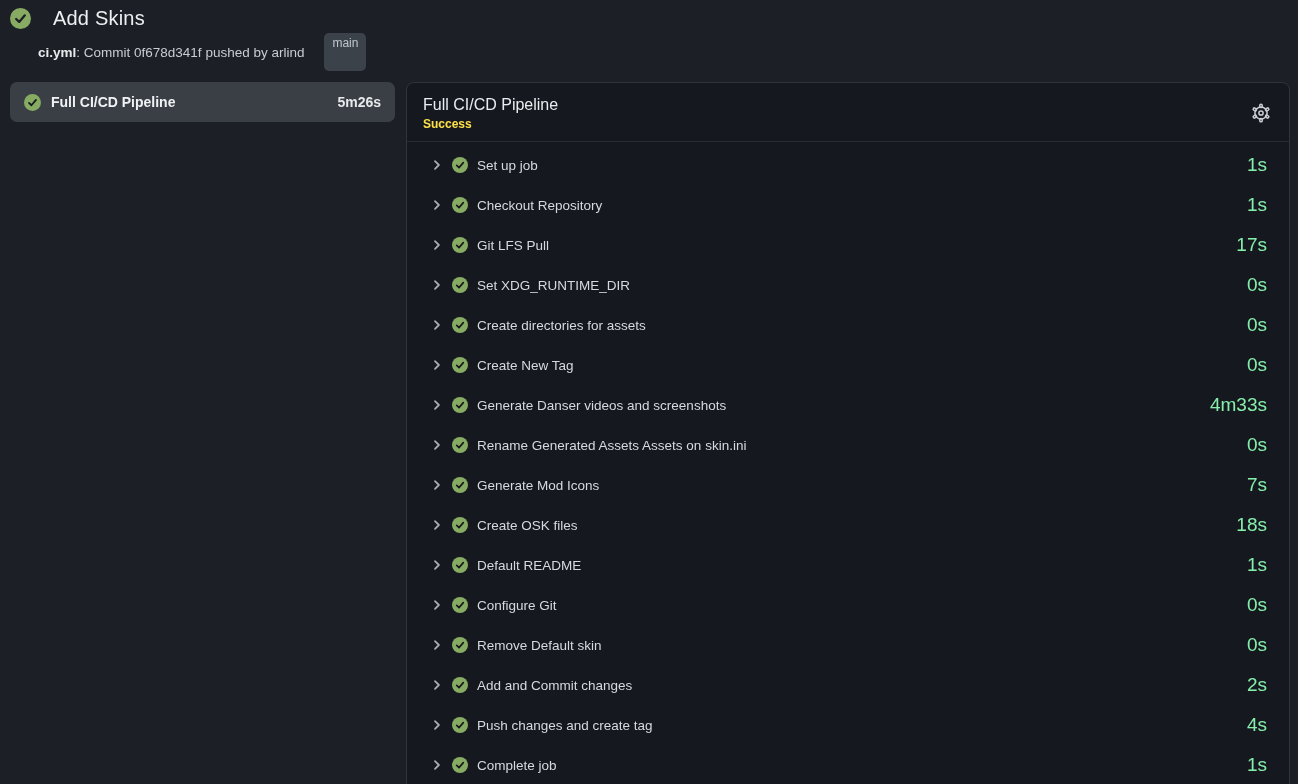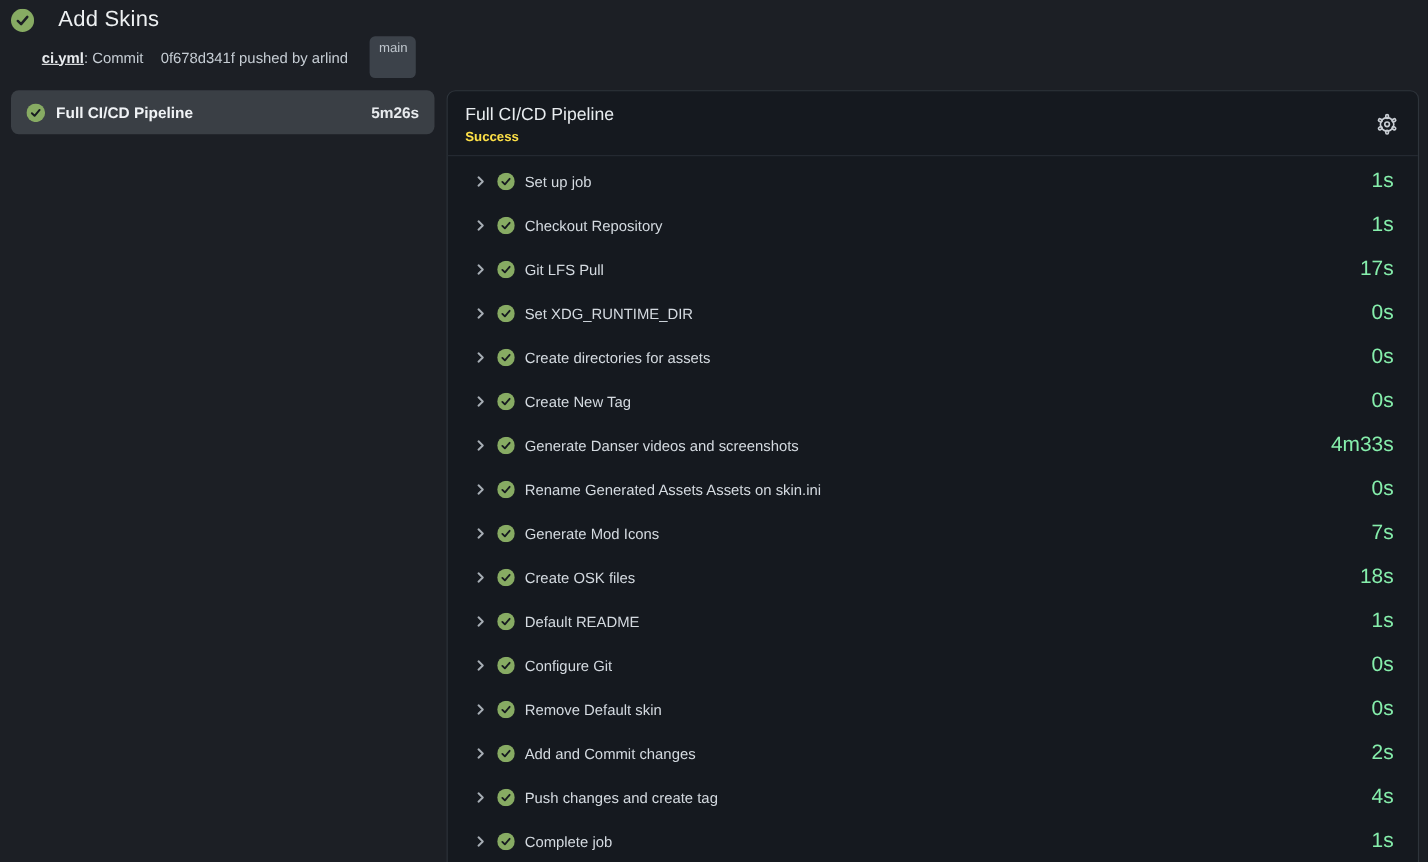--- a/index.html
+++ b/index.html
@@ -8,22 +8,22 @@
     background:#1c1f25;
     font-family:"Liberation Sans", sans-serif;
     color:#d4dae0;
     overflow:hidden;
   }
   
   .run-header { padding:7px 10px 0 10px; }
   .run-title-row { display:flex; align-items:center; gap:22px; }
   .run-title { font-size:20px; font-weight:500; color:#edf0f2; letter-spacing:.2px; }
   .run-subtitle { margin:3px 0 0 28px; font-size:13.5px; color:#c6cdd4; display:flex; align-items:center; }
-  .run-subtitle b { color:#e8ebee;text-decoration:underline; }
-  .commit-hash { color:#c6cdd4;margin-left:12px; }
+  .run-subtitle b { color:#e8ebee; }
+  .commit-hash { color:#c6cdd4; }
   .branch-badge {
     margin-left:20px; background:#3c424a; color:#bfc6cd;
     font-size:12px; line-height:1; padding:4px 8px 22px 8px; border-radius:5px;
   }
   
   .content { display:flex; gap:11px; padding:0 8px 0 10px; margin-top:11px; }
   .jobs-col { width:385px; flex:none; }
   .job-item {
     display:flex; align-items:center; gap:10px;
     background:#3a3f45; border-radius:7px; height:40px; padding:0 14px;

